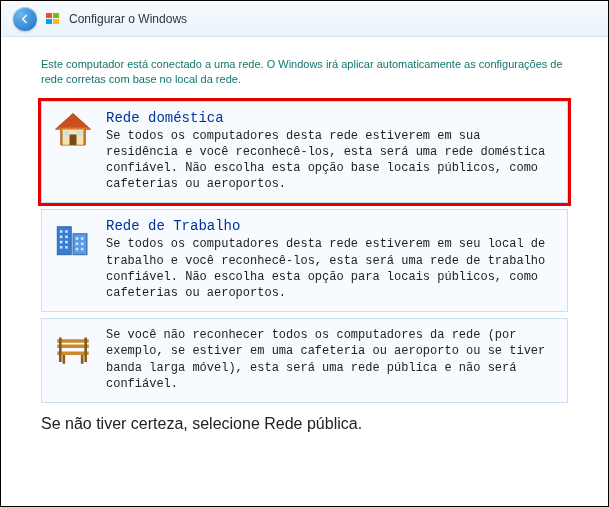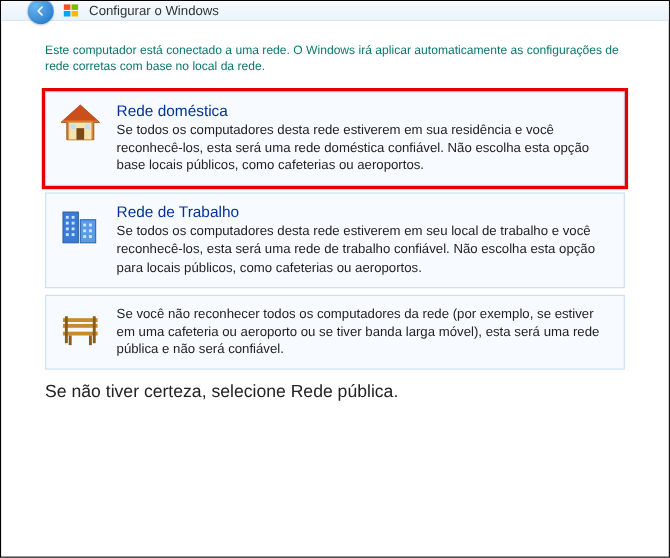--- a/index.html
+++ b/index.html
@@ -6,26 +6,26 @@
   body {
     font-family: "Segoe UI", Tahoma, sans-serif;
     font-size: 12px;
     background: #fff;
     width: 609px;
     height: 507px;
     overflow: hidden;
     border: 1px solid #000;
   }
   .titlebar {
-    height: 18px;
+    height: 36px;
     background: linear-gradient(to bottom, #f7fbff 0%, #eaf3fb 100%);
     border-bottom: 1px solid #d6e5f5;
     display: flex;
     align-items: center;
-    padding: 0 24px;
+    padding: 0 12px;
     gap: 8px;
   }
   .back-btn {
     width: 24px; height: 24px;
     border-radius: 50%;
     background: radial-gradient(circle at 30% 30%, #6bb7f0, #1a6fc4);
     display: flex; align-items: center; justify-content: center;
     cursor: pointer;
     box-shadow: inset 0 1px 1px rgba(255,255,255,0.6), 0 1px 2px rgba(0,0,0,0.2);
   }
@@ -48,20 +48,21 @@
     margin-bottom: 14px;
   }
   .option {
     border: 1px solid #c9dff2;
     background: #f7fbff;
     padding: 8px 10px 10px 10px;
     margin-bottom: 6px;
     display: flex;
     gap: 12px;
     cursor: pointer;
+    font-family: Liberation Mono, monospace;
   }
   .option.selected-highlight {
     outline: 3px solid #e60000;
     outline-offset: 0;
   }
   .opt-icon {
     flex: 0 0 42px;
     height: 42px;
     display: flex;
     align-items: flex-start;

